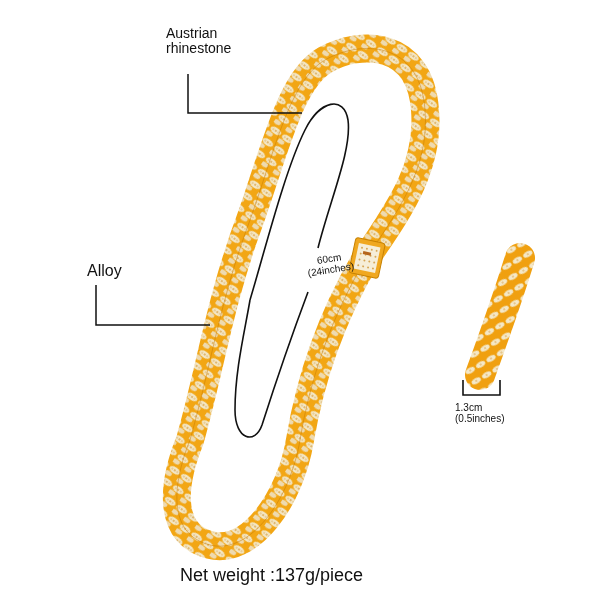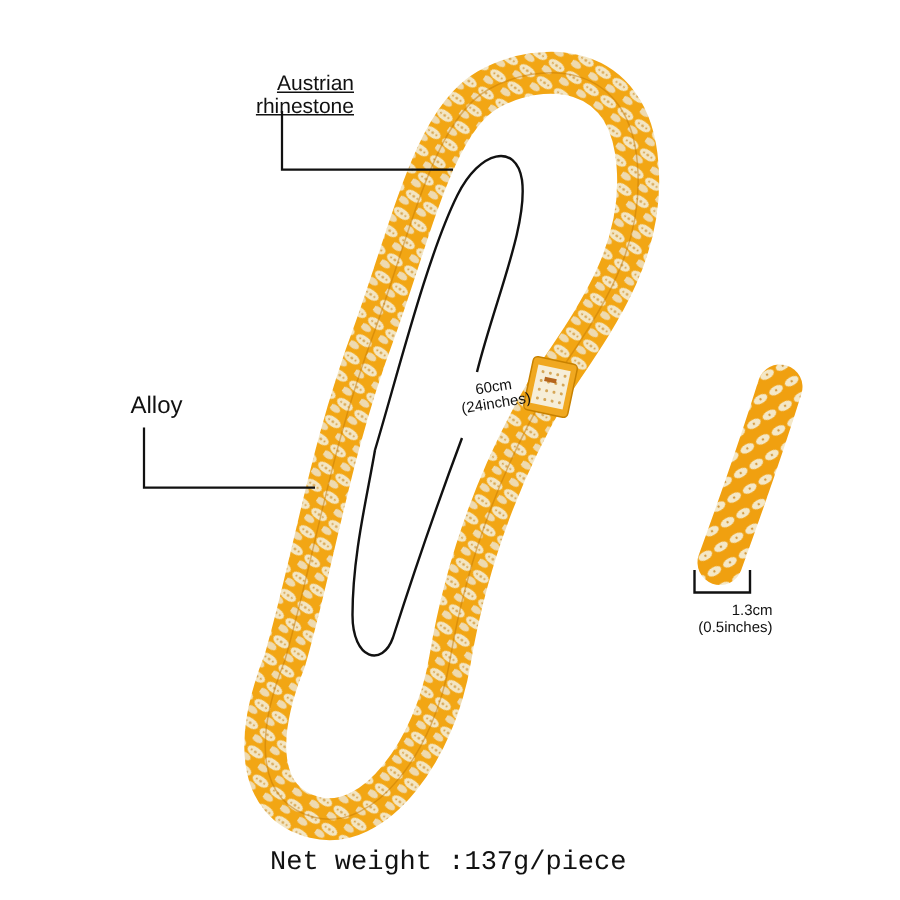--- a/index.html
+++ b/index.html
@@ -1,23 +1,23 @@
 <!DOCTYPE html>
 <html><head>
 <meta charset="utf-8">
 <style>
   html,body{margin:0;padding:0;background:#fff;}
   body{width:600px;height:600px;position:relative;overflow:hidden;font-family:"Liberation Sans",sans-serif;}
   .lbl{position:absolute;color:#111;line-height:1.1;}
-  #austrian{left:166px;top:48px;font-size:14px;text-align:right;width:70px;text-decoration:underline;}
+  #austrian{left:166px;top:26px;font-size:14px;text-align:left;width:70px;}
   #alloy{left:70px;top:262px;font-size:16px;margin-left:17px;}
   #len{left:300px;top:253px;font-size:10px;text-align:center;transform:rotate(-9deg);transform-origin:center;width:60px;}
   #len span, #wid span{display:block;}
-  #wid{left:455px;top:402px;font-size:10px;text-align:right;width:60px;}
-  #weight{left:180px;top:566px;font-size:18px;font-family:Liberation Mono, monospace;}
+  #wid{left:455px;top:402px;font-size:10px;text-align:left;width:60px;}
+  #weight{left:180px;top:566px;font-size:18px;}
   svg{position:absolute;left:0;top:0;}
 </style>
 </head>
 <body>
 
 <svg width="600" height="600" viewBox="0 0 600 600">
   <defs>
     <pattern id="links" width="14" height="14" patternUnits="userSpaceOnUse" patternTransform="rotate(35)">
       <rect width="14" height="14" fill="#F2A614"></rect>
       <ellipse cx="7" cy="5" rx="6" ry="3.2" fill="#F3E6C4"></ellipse>

